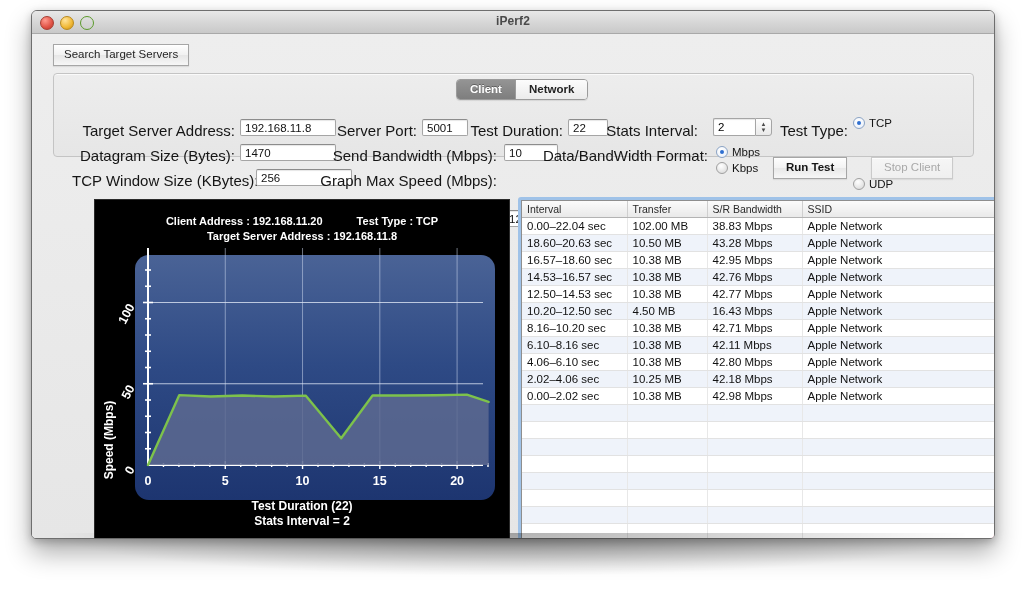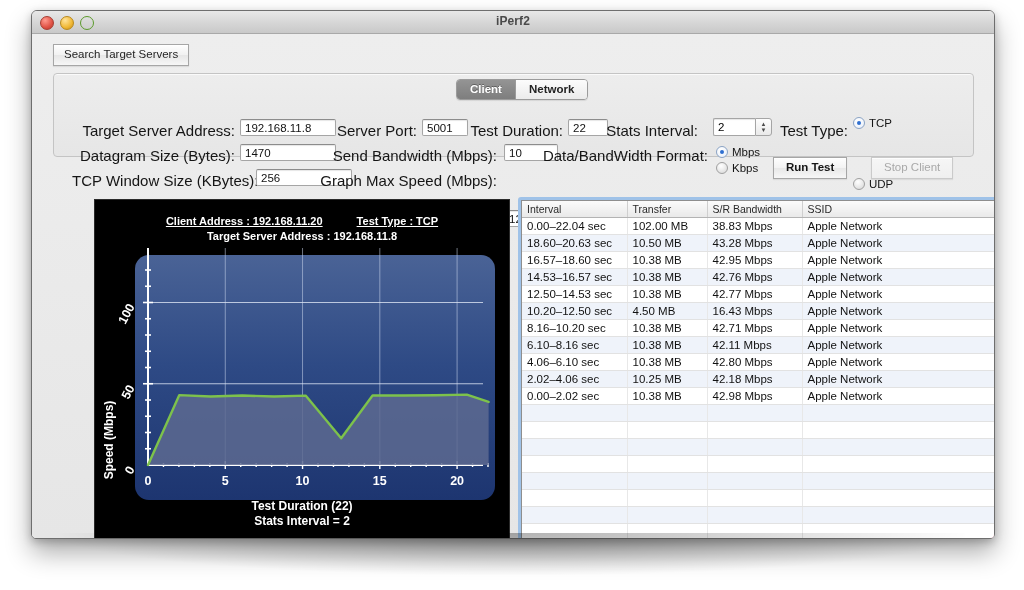--- a/index.html
+++ b/index.html
@@ -216,21 +216,21 @@
   }
   .graph-head {
     position: absolute; left: 0; top: 0; width: 100%;
     color: #ffffff;
     font-size: 11px;
     text-align: center;
     padding-top: 14px;
     line-height: 15px;
     font-weight: bold;
   }
-  .graph-head .row1 { display: flex; justify-content: center; gap: 34px; text-decoration: underline; }
+  .graph-head .row1 { display: flex; justify-content: center; gap: 34px; }
   .graph-svg { position: absolute; left: 0; top: 0; }
 
   
   .table-focus {
     position: absolute;
     left: 486px; top: 163px;
     width: 481px; height: 360px;
     border: 2px solid #9fc2e8;
     border-radius: 3px;
     box-sizing: border-box;

